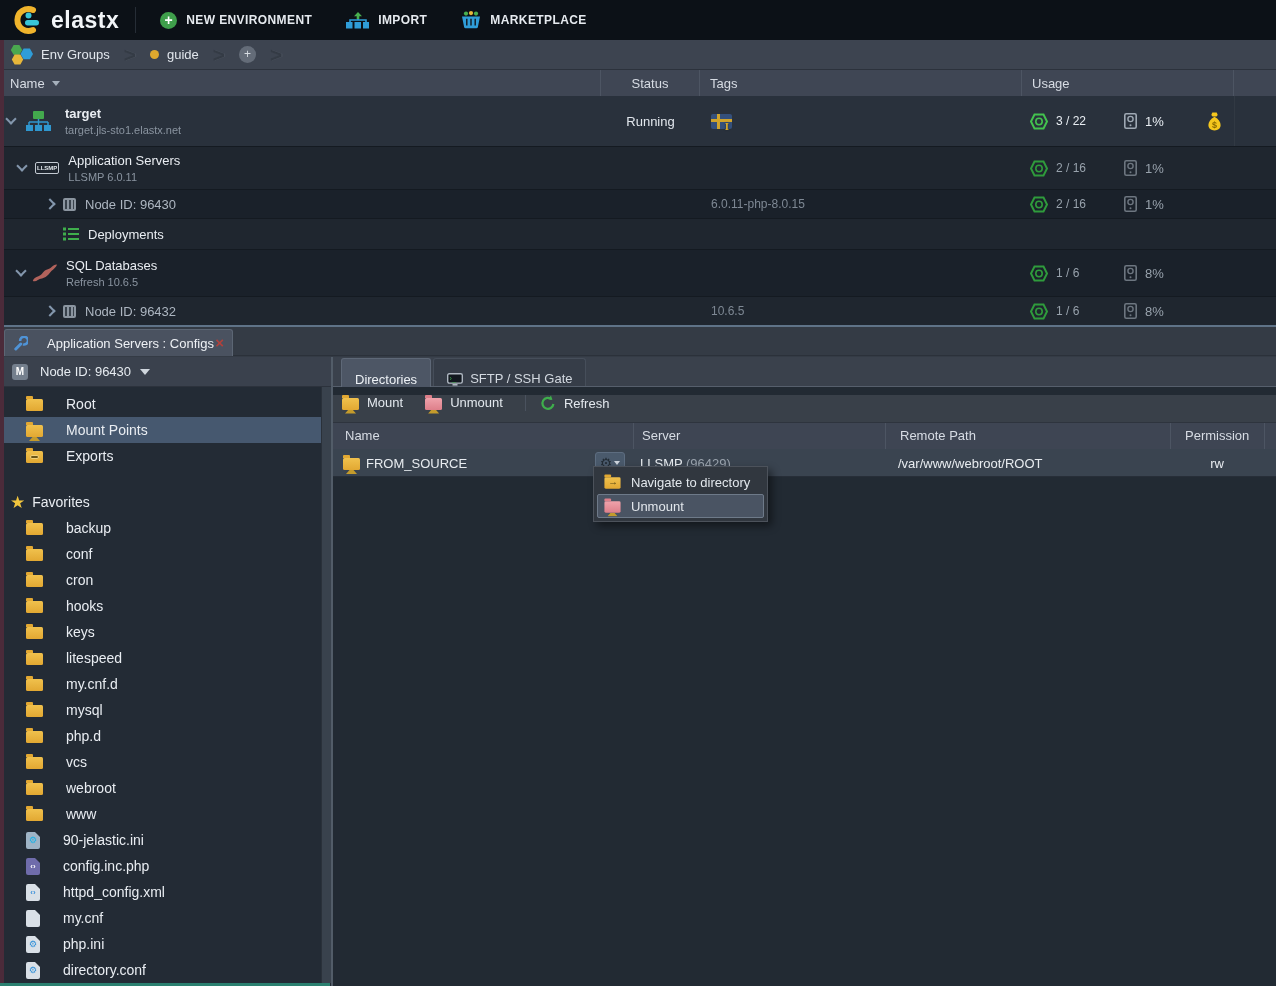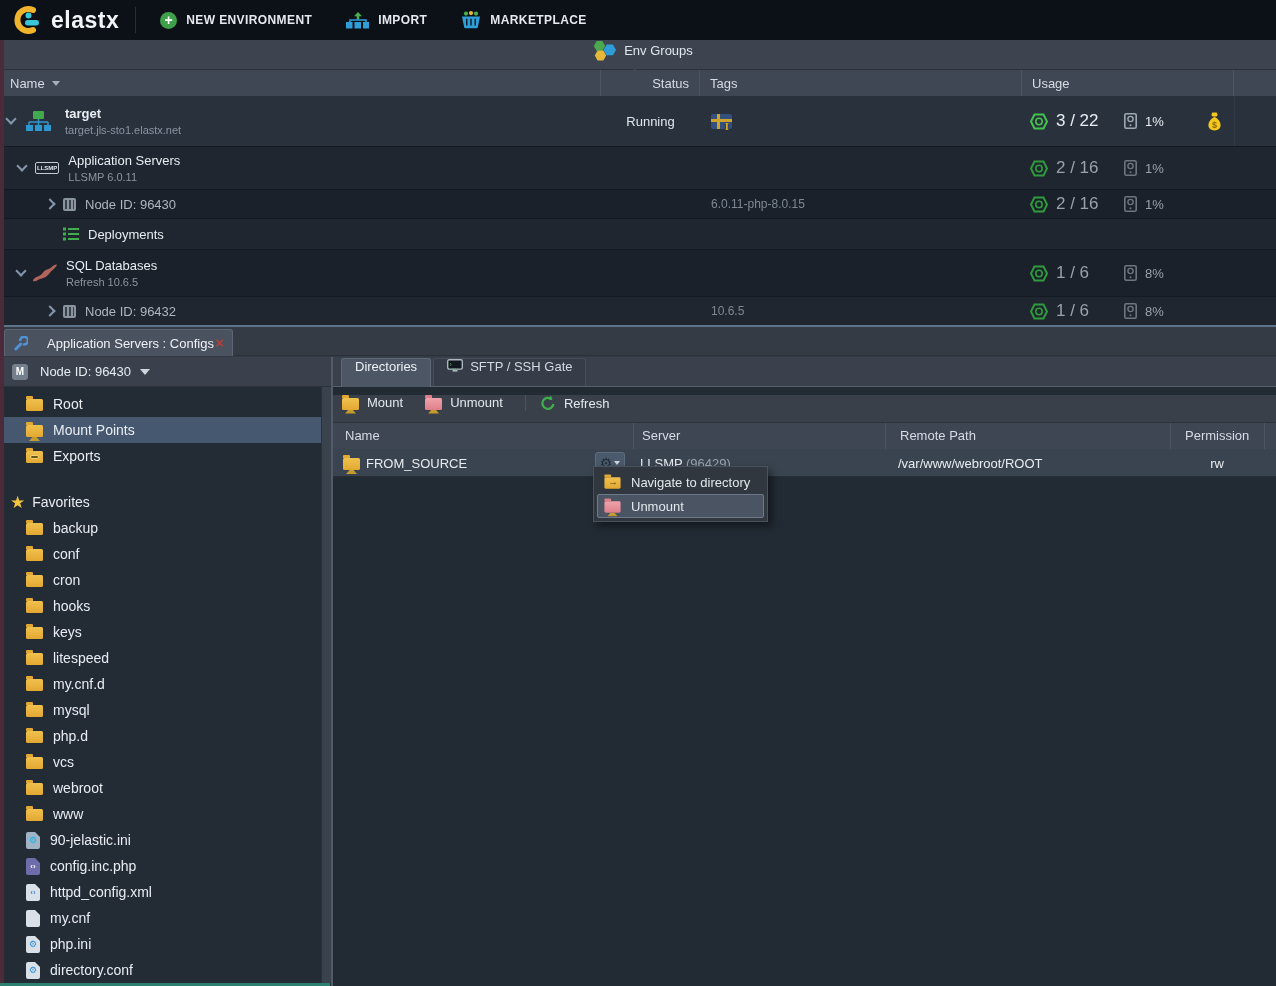--- a/index.html
+++ b/index.html
@@ -14,48 +14,48 @@
   .brand-text { color:#f2f5f8; font-size:23px; font-weight:bold; letter-spacing:.5px; }
   .topbar-divider { width:1px; height:26px; background:#262d36; margin-right:24px; }
   .topbtn { display:flex; align-items:center; gap:9px; background:none; border:none; cursor:pointer;
             color:#e6eaef; font-size:12px; font-weight:bold; letter-spacing:.4px; margin-right:34px;
             font-family:inherit; }
   .plus-circle { width:17px; height:17px; border-radius:50%; background:#3f9f4b; color:#fff;
                  font-size:14px; font-weight:bold; line-height:16px; text-align:center; display:inline-block; }
 
   
   .breadcrumb { position:absolute; top:40px; left:0; width:1276px; height:30px; background:#3d4450;
-                display:flex; align-items:center; border-bottom:1px solid #2c323c;flex-direction:column; }
+                display:flex; align-items:center; border-bottom:1px solid #2c323c; }
   .crumb { display:flex; align-items:center; gap:8px; color:#e1e6ec; font-size:13px; cursor:pointer; }
   .crumb-sep { color:#343b45; font-size:21px; line-height:26px; margin:0 14px; text-shadow:1px 0 0 #4b525e; font-weight:bold; }
   .dot { width:9px; height:9px; border-radius:50%; background:#dfa92e; display:inline-block; }
   .add-circle { width:17px; height:17px; border-radius:50%; background:#646c78; color:#d8dde3;
                 font-size:12px; line-height:16px; text-align:center; cursor:pointer; }
 
   
   .envgrid { position:absolute; top:70px; left:0; width:1276px; height:256px; overflow:hidden; }
   .ehead { display:flex; height:26px; background:#3f4654; color:#d7dce4; font-size:13px; }
   .ehead .hcell { display:flex; align-items:center; border-right:1px solid #4d5563; padding:0 10px; }
-  .c-name { width:601px; } .c-status { width:99px; justify-content:flex-end; }
+  .c-name { width:601px; } .c-status { width:99px; justify-content:center; }
   .c-tags { width:322px; } .c-usage { width:212px; } .c-fill { width:42px; border-right:none!important; }
   .sort-caret { width:0; height:0; border-left:4px solid transparent; border-right:4px solid transparent;
                 border-top:5px solid #a6b0bc; margin-left:7px; }
   .erow { display:flex; border-bottom:1px solid #141a21; cursor:pointer; }
   .erow .cell { display:flex; align-items:center; }
   .row-sel { background:#29313c; } .row-a { background:#1f262f; } .row-b { background:#1a212a; }
   .nm { display:flex; flex-direction:column; justify-content:center; gap:3px; }
   .t1 { color:#e9edf2; font-size:13px; } .t1b { font-weight:bold; }
   .t1g { color:#adb6c1; } .t2 { color:#8a94a0; font-size:11px; }
   .chev { display:inline-block; width:8px; height:8px; border-right:2px solid #8497ad; border-bottom:2px solid #8497ad; cursor:pointer; flex:none; }
   .chev.down { transform:rotate(45deg); margin-top:-4px; }
   .chev.right { transform:rotate(-45deg); }
   .status-text { color:#e2e7ed; font-size:13px; }
   .tag-text { color:#7e8894; font-size:12px; padding-left:11px; }
   .usage { padding-left:8px; gap:0; }
-  .u-cnt { font-size:17px; margin-left:8px; width:52px; }
+  .u-cnt { font-size:12px; margin-left:8px; width:52px; }
   .u-pct { font-size:13px; margin-left:8px; }
   .bright { color:#e8edf2; } .dim { color:#98a2ac; }
   .hex { flex:none; } .hex.on { color:#43c24e; } .hex.off { color:#2f9b3c; }
   .disk { flex:none; margin-left:16px; } .disk.on { color:#9fa9b4; } .disk.off { color:#6d7680; }
   .bag { margin-left:auto; margin-right:12px; }
   .flag { position:relative; width:21px; height:15px; background:#34507c; border-radius:2px; margin-left:11px; flex:none; }
   .flag::before { content:""; position:absolute; left:0; top:5px; width:100%; height:3px; background:#cfa32c; }
   .flag::after { content:""; position:absolute; left:6px; top:0; width:3px; height:100%; background:#cfa32c; }
   .flag i { position:absolute; right:3px; bottom:-3px; font-family:"Liberation Serif","DejaVu Serif",serif;
             font-style:normal; font-weight:bold; color:#d9ab2c; font-size:11px; text-shadow:0 0 2px #1a2129; }
@@ -79,21 +79,21 @@
   .nodesel { height:30px; background:#3a414d; border-bottom:1px solid #2c323c; display:flex; align-items:center;
              padding:0 12px; cursor:pointer; }
   .mbadge { width:16px; height:16px; background:#747f8d; border-radius:3px; color:#fff; font-size:10px;
             font-weight:bold; text-align:center; line-height:16px; flex:none; }
   .nodesel-label { color:#e6ebf0; font-size:13px; margin-left:12px; }
   .caret { width:0; height:0; border-left:5px solid transparent; border-right:5px solid transparent;
            border-top:6px solid #cfd6dd; margin-left:9px; }
   .tree { position:absolute; top:30px; left:0; right:10px; bottom:3px; padding-top:4px; }
   .scrolltrack { position:absolute; top:30px; right:0; width:10px; bottom:3px; background:#39424d; border-left:1px solid #2a313a; }
   .vdivider { position:absolute; top:30px; left:331px; width:2px; bottom:0; background:#525c68; }
-  .titem { height:26px; display:flex; align-items:center; padding-left:26px; cursor:pointer; }
+  .titem { height:26px; display:flex; align-items:center; padding-left:26px; cursor:pointer;gap:13px; }
   .titem .lbl { color:#e9edf2; font-size:14px; margin-left:10px; }
   .titem.sel { background:#46586f; }
   .fav-header { height:26px; display:flex; align-items:center; padding-left:10px; margin-top:20px; }
   .fav-header .lbl { color:#e9edf2; font-size:14px; margin-left:7px; }
   .star { color:#f2c63e; font-size:17px; line-height:17px; }
 
   .folder { position:relative; width:17px; height:12px; background:linear-gradient(#f0c14d,#e2a832);
             border-radius:1.5px; flex:none; margin-top:2px; }
   .folder::before { content:""; position:absolute; top:-3px; left:0; width:7px; height:3px;
                     background:#e2a832; border-radius:1px 1px 0 0; }
@@ -111,21 +111,21 @@
                  border-color:transparent #232b35 transparent transparent; }
   .doc.bluegray { background:#9fb4c6; }
   .doc.purple { background:#6f6cab; }
   .doc .emb { font-size:9px; line-height:9px; }
   .emb.gear-cyan { color:#19b2e8; } .emb.gear-blue { color:#2f8fd8; }
   .emb.code-white { color:#ffffff; font-size:8px; font-weight:bold; }
   .emb.code-blue { color:#3a8fd9; font-size:8px; font-weight:bold; }
 
   .mainpanel { position:absolute; top:30px; left:333px; right:0; bottom:0; background:#222a33; }
   .ptabs { height:30px; background:#3a414c; border-bottom:1px solid #565f6c; display:flex; align-items:flex-end; padding-left:8px; }
-  .ptab { height:28px; display:flex; align-items:flex-start; padding:0 13px; font-size:13px; cursor:pointer;
+  .ptab { height:28px; display:flex; align-items:flex-end; padding:0 13px; font-size:13px; cursor:pointer;
           border:1px solid #464e5a; border-bottom:none; border-radius:3px 3px 0 0; margin-right:2px; gap:7px; }
   .ptab.active { background:#4d5665; color:#eef2f6; border-color:#5e6877; position:relative; z-index:1; margin-bottom:-1px; height:29px; }
   .ptab.inactive { background:#363d48; color:#d3d9e0; }
   .ptoolbar { height:28px; background:#394049; display:flex; align-items:flex-start; padding-left:9px;
               border-bottom:1px solid #2e343e;margin-top:8px; }
   .tbtn { display:flex; align-items:center; gap:8px; color:#e3e8ee; font-size:13px; cursor:pointer; margin-right:22px; }
   .tsep { width:1px; height:16px; background:#2c323b; border-right:1px solid #4a525e; margin:0 14px 0 0; }
 
   .ghead { height:26px; background:#3e4553; position:relative; color:#d7dce4; font-size:13px; }
   .ghead span { position:absolute; top:5px; }

